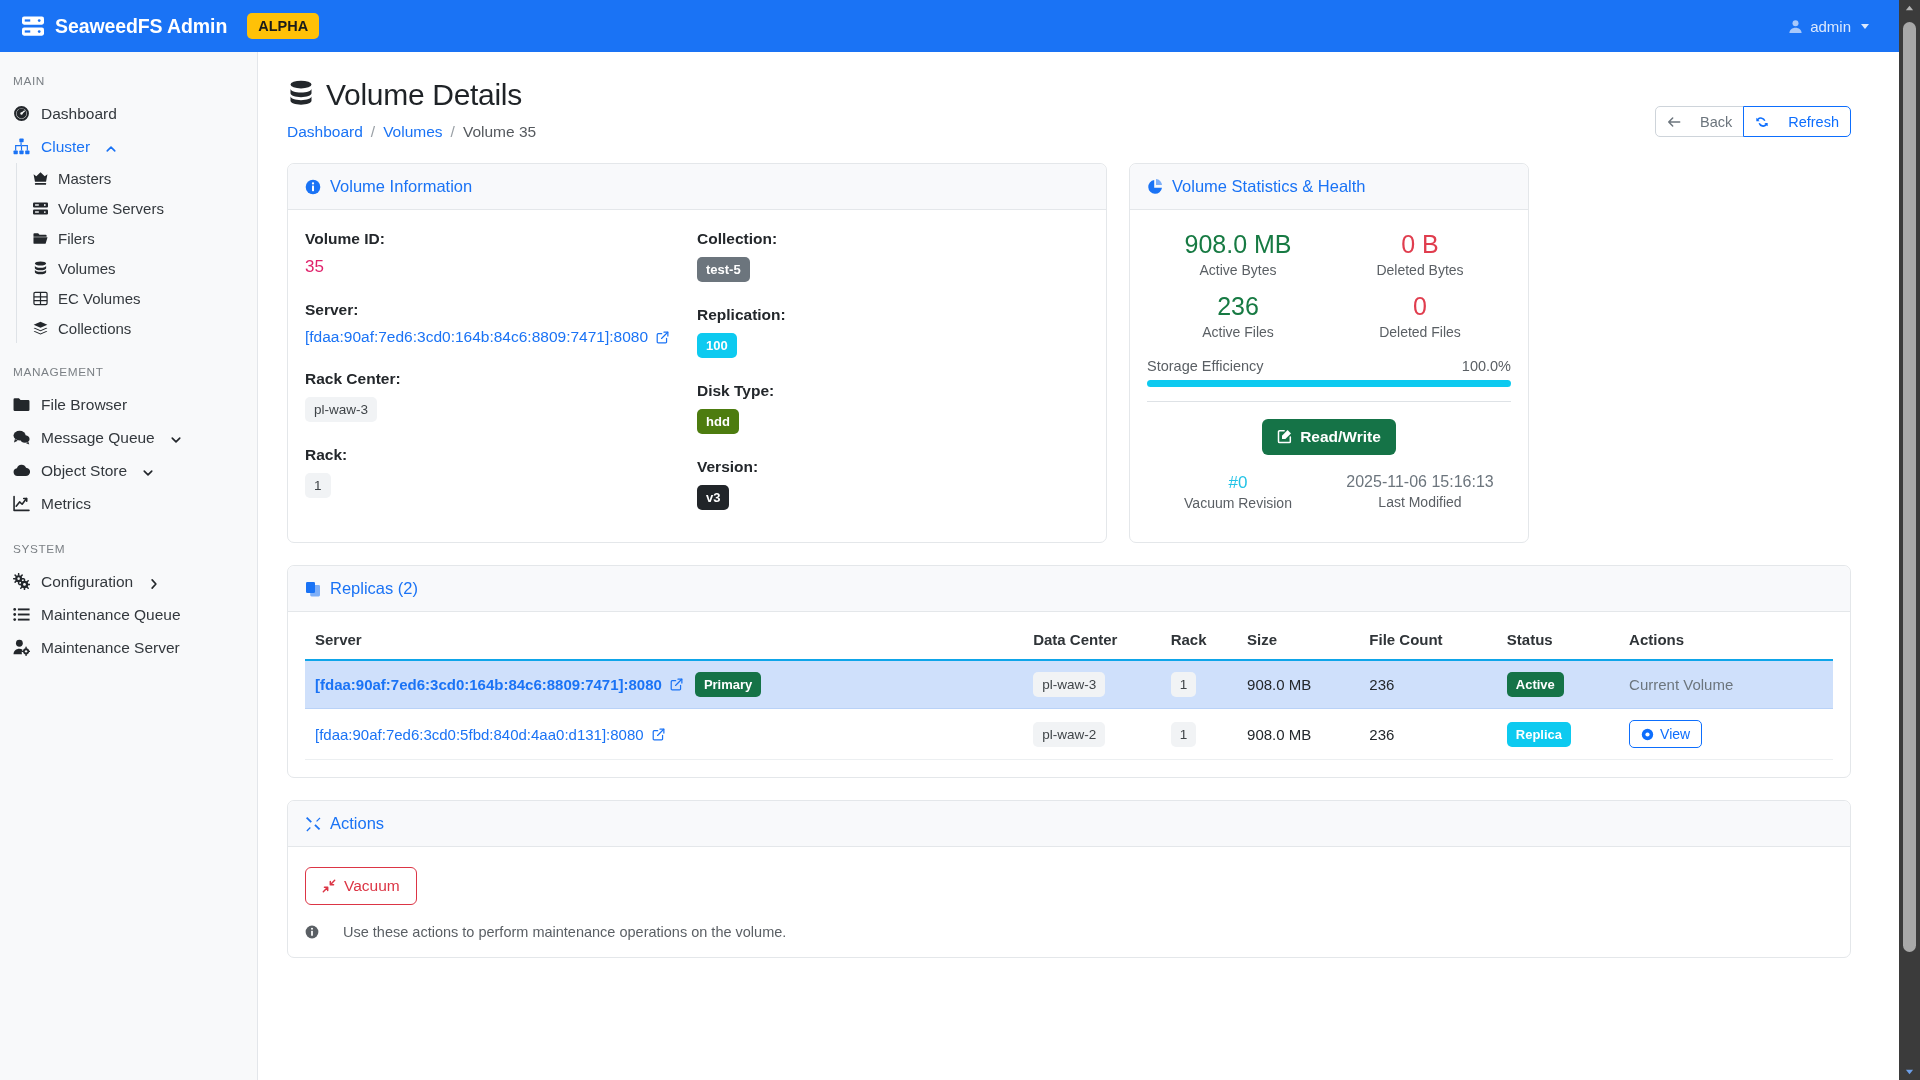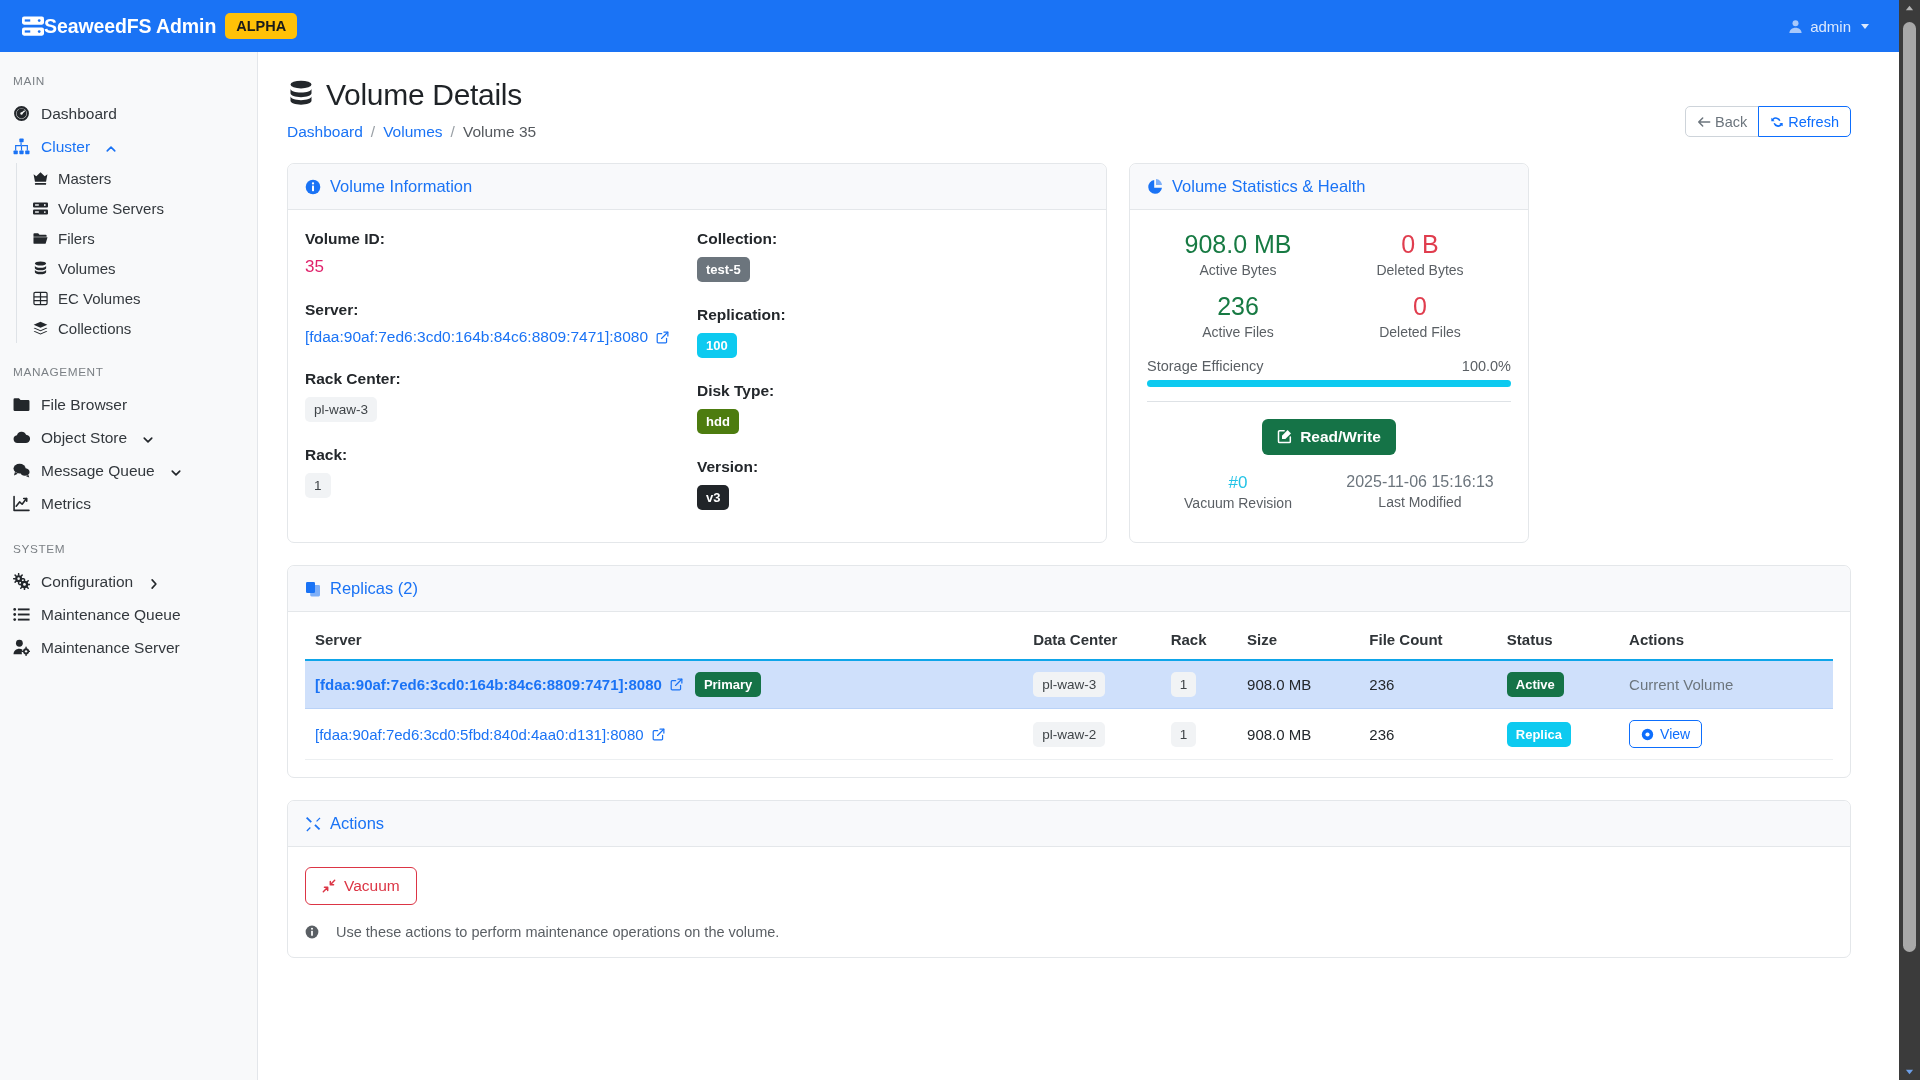--- a/index.html
+++ b/index.html
@@ -12,21 +12,21 @@
 
   
   .navbar {
     position: absolute; top: 0; left: 0;
     width: 1899px; height: 52px;
     background: #1a73f5;
     display: flex; align-items: center;
     z-index: 30;
   }
   .brand {
-    display: flex; align-items: center; 
+    display: flex; align-items: center; gap: 11px;
     padding-left: 22px;
   }
   .brand-icon { width: 22px; height: 22px; display: block; }
   .brand-text {
     color: #ffffff; font-size: 19.5px; font-weight: 700;
     letter-spacing: -0.1px;
   }
   .alpha-badge {
     background: #ffc107; color: #1b1b1b;
     font-size: 14.5px; font-weight: 700;
@@ -108,21 +108,21 @@
     display: flex; align-items: center; gap: 8px;
   }
   .breadcrumb a { color: #1a73f5; text-decoration: none; cursor: pointer; }
   .breadcrumb .sep { color: #9aa0a6; }
 
   .head-btns {
     position: absolute; top: 28px; right: 0;
     display: flex;
   }
   .btn-back, .btn-refresh {
-    display: flex; align-items: center; gap: 4px;
+    display: flex; align-items: center; gap: 19px;
     height: 31px; padding: 0 11px;
     font-size: 14.5px;
     border: 1px solid #ced4da;
     background: #ffffff;
     cursor: pointer;
   }
   .btn-back { color: #6c757d; border-radius: 5px 0 0 5px; }
   .btn-refresh {
     color: #0d6efd; border-color: #0d6efd;
     border-radius: 0 5px 5px 0; margin-left: -1px;
@@ -240,21 +240,21 @@
 
   
   .card-actions { margin-top: 22px; }
   .btn-vacuum {
     display: inline-flex; align-items: center; gap: 8px;
     border: 1px solid #dc3545; color: #dc3545; background: #fff;
     font-size: 15.5px; border-radius: 6px; padding: 9px 16px; cursor: pointer;
   }
   .btn-vacuum svg { width: 14px; height: 14px; display: block; }
   .help-note {
-    display: flex; align-items: center; gap: 17px;
+    display: flex; align-items: center; gap: 24px;
     margin-top: 19px; font-size: 14.5px; color: #5a5f64;
   }
   .help-note svg { width: 14px; height: 14px; display: block; }
 
   
   .scrollbar {
     position: absolute; top: 0; right: 0; width: 21px; height: 1080px;
     background: #3b3b3b; z-index: 40;
   }
   .sb-arrow-top, .sb-arrow-bot {
@@ -403,41 +403,41 @@
       <svg viewBox="0 0 16 16" fill="#23272b">
           <path d="M0.5 3.2a1.2 1.2 0 0 1 1.2-1.2h3.9l1.5 1.7h7.2a1.2 1.2 0 0 1 1.2 1.2v8a1.2 1.2 0 0 1-1.2 1.2H1.7A1.2 1.2 0 0 1 .5 12.9z"></path>
         </svg>
     </span>
     <span>File Browser</span>
   </div>
 
   <div class="nav-item">
     <span class="ico">
       <svg viewBox="0 0 16 16" fill="#23272b">
-          <path d="M4.2 13.2a3.7 3.7 0 0 1-0.5-7.36A4.6 4.6 0 0 1 12.3 5.3a3.95 3.95 0 0 1-0.4 7.9z"></path>
-        </svg>
-    </span>
-    <span>Object Store</span>
-    <span class="chev">
-      <svg viewBox="0 0 16 16" fill="none" stroke="#23272b" stroke-width="2.2" stroke-linecap="round" stroke-linejoin="round">
-          <path d="M3 5.5L8 10.5l5-5"></path>
-        </svg>
-    </span>
-  </div>
-
-  <div class="nav-item">
-    <span class="ico">
-      <svg viewBox="0 0 16 16" fill="#23272b">
           <ellipse cx="6.2" cy="6.2" rx="5.7" ry="4.6"></ellipse>
           <path d="M1.8 9.5l-0.9 3.3 3.6-1.7z"></path>
           <ellipse cx="11.2" cy="9.4" rx="4.4" ry="3.6"></ellipse>
           <path d="M14.4 11.9l0.9 2.7-3-1.3z"></path>
         </svg>
     </span>
     <span>Message Queue</span>
+    <span class="chev">
+      <svg viewBox="0 0 16 16" fill="none" stroke="#23272b" stroke-width="2.2" stroke-linecap="round" stroke-linejoin="round">
+          <path d="M3 5.5L8 10.5l5-5"></path>
+        </svg>
+    </span>
+  </div>
+
+  <div class="nav-item">
+    <span class="ico">
+      <svg viewBox="0 0 16 16" fill="#23272b">
+          <path d="M4.2 13.2a3.7 3.7 0 0 1-0.5-7.36A4.6 4.6 0 0 1 12.3 5.3a3.95 3.95 0 0 1-0.4 7.9z"></path>
+        </svg>
+    </span>
+    <span>Object Store</span>
     <span class="chev">
       <svg viewBox="0 0 16 16" fill="none" stroke="#23272b" stroke-width="2.2" stroke-linecap="round" stroke-linejoin="round">
           <path d="M3 5.5L8 10.5l5-5"></path>
         </svg>
     </span>
   </div>
 
   <div class="nav-item">
     <span class="ico">
       <svg viewBox="0 0 16 16" fill="none" stroke="#23272b" stroke-width="1.5" stroke-linecap="round" stroke-linejoin="round">

